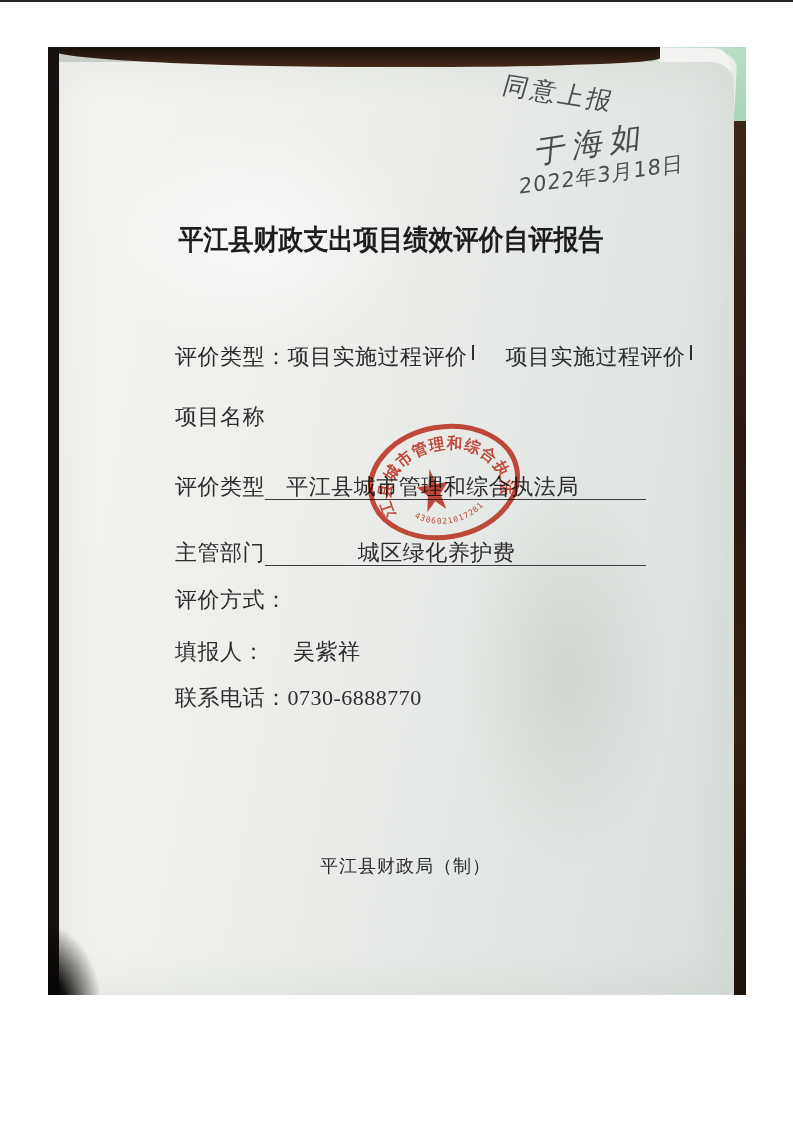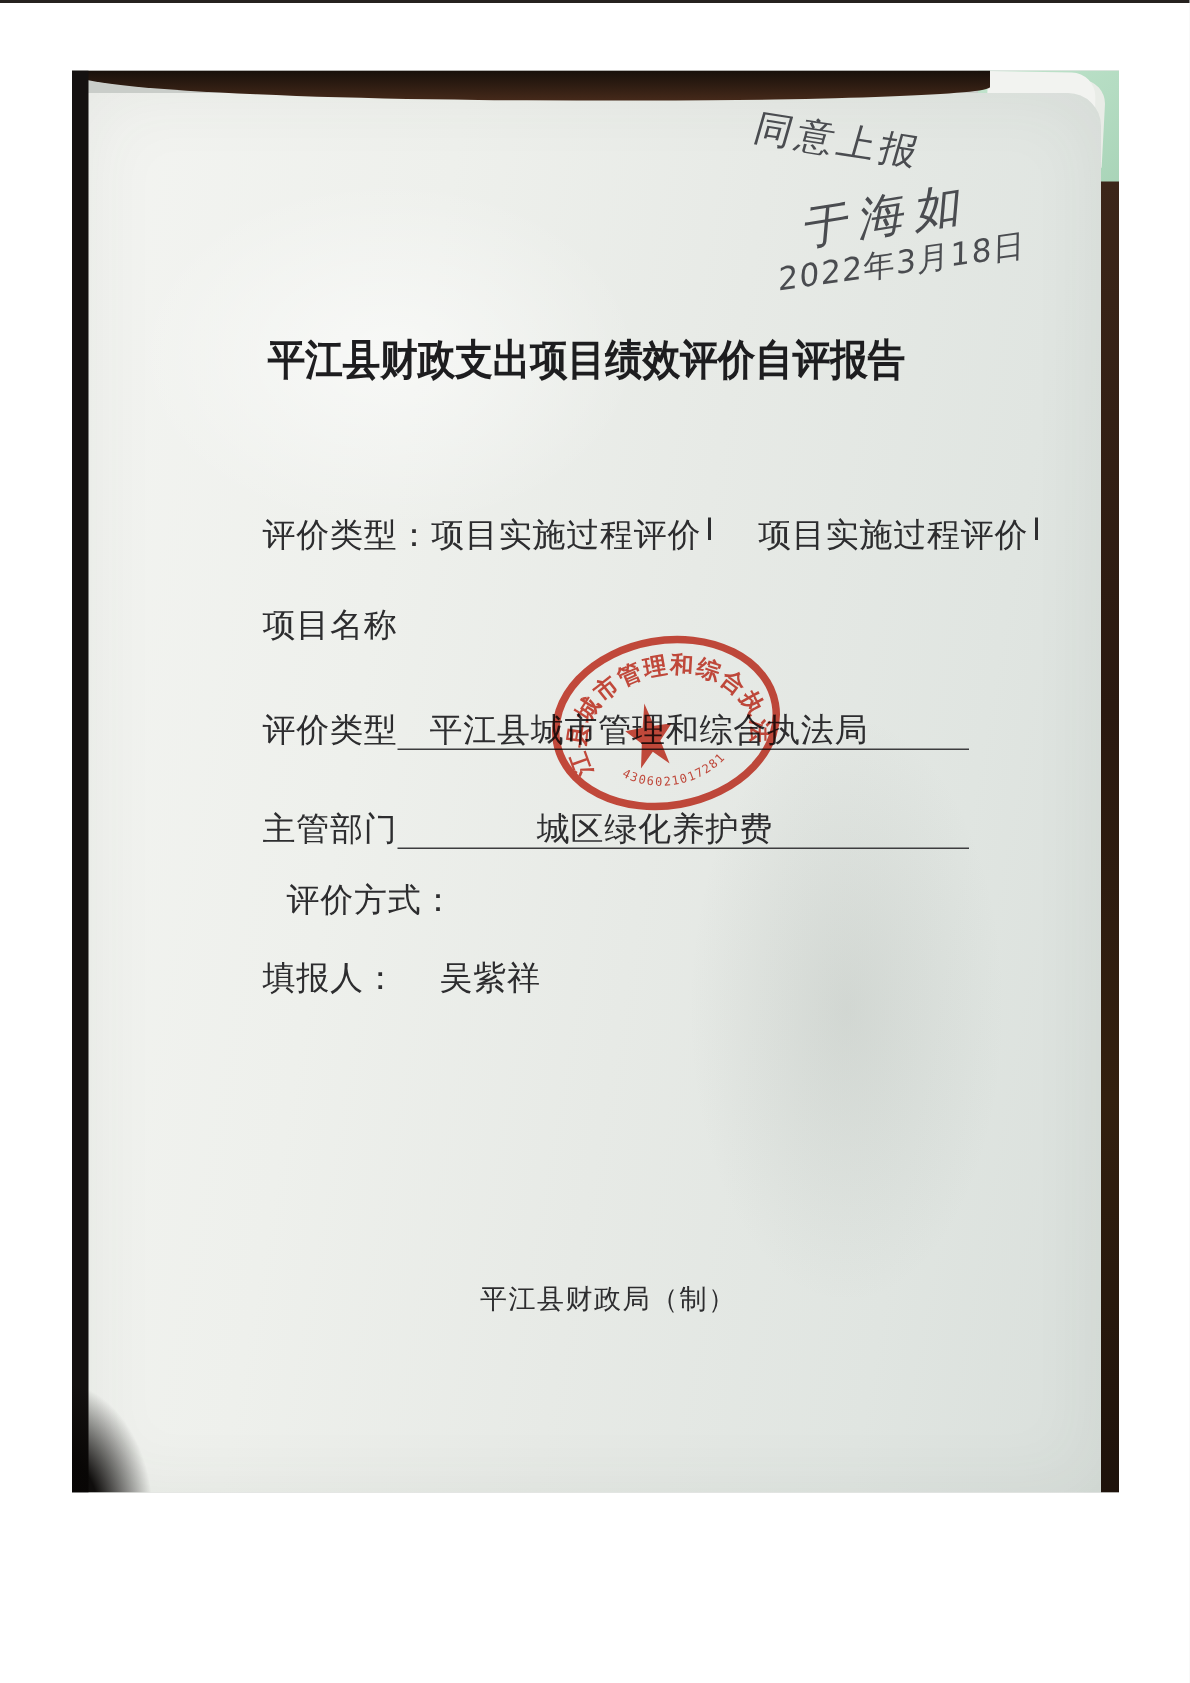--- a/index.html
+++ b/index.html
@@ -97,29 +97,33 @@
     <div class="row" style="top:428px;">
       <span class="lbl">评价类型</span>
       <span class="fill" style="padding-right:46px;"><span class="val">平江县城市管理和综合执法局</span></span>
     </div>
 
     <div class="row" style="top:494px;">
       <span class="lbl">主管部门</span>
       <span class="fill" style="padding-right:38px;"><span class="val">城区绿化养护费</span></span>
     </div>
 
-    <div class="row" style="top:541px;margin-left:16px;">
+    <div class="row" style="top:541px;">
       <span class="lbl">评价方式：</span>
     </div>
 
     <div class="row" style="top:593px;">
       <span class="lbl">填报人：</span>
       <span class="val" style="margin-left:28px;">吴紫祥</span>
     </div>
 
+    <div class="row" style="top:639px;">
+      <span class="lbl">联系电话：</span>
+      <span class="val">0730-6888770</span>
+    </div>
 
     <div class="center-line" style="top:807px;left:272px;text-align:right;">平江县财政局（制）</div>
   </div>
 
   <svg class="seal" viewBox="-95 -79 190 158">
     <ellipse cx="0" cy="0" rx="74" ry="55" fill="none" stroke="#cf3a2b" stroke-width="5"></ellipse>
     <path d="M0,-30 L7.05,-9.71 L28.53,-9.27 L11.41,3.71 L17.63,24.27 L0,12 L-17.63,24.27 L-11.41,3.71 L-28.53,-9.27 L-7.05,-9.71 Z" fill="#cf3a2b" transform="translate(-12,8) scale(0.55,0.78)"></path>
     <defs>
       <path id="arcTop" d="M -52,26 A 56 43 0 1 1 52,26" fill="none"></path>
       <path id="arcBottom" d="M -44,20 A 50 41 0 0 0 44,20" fill="none"></path>

